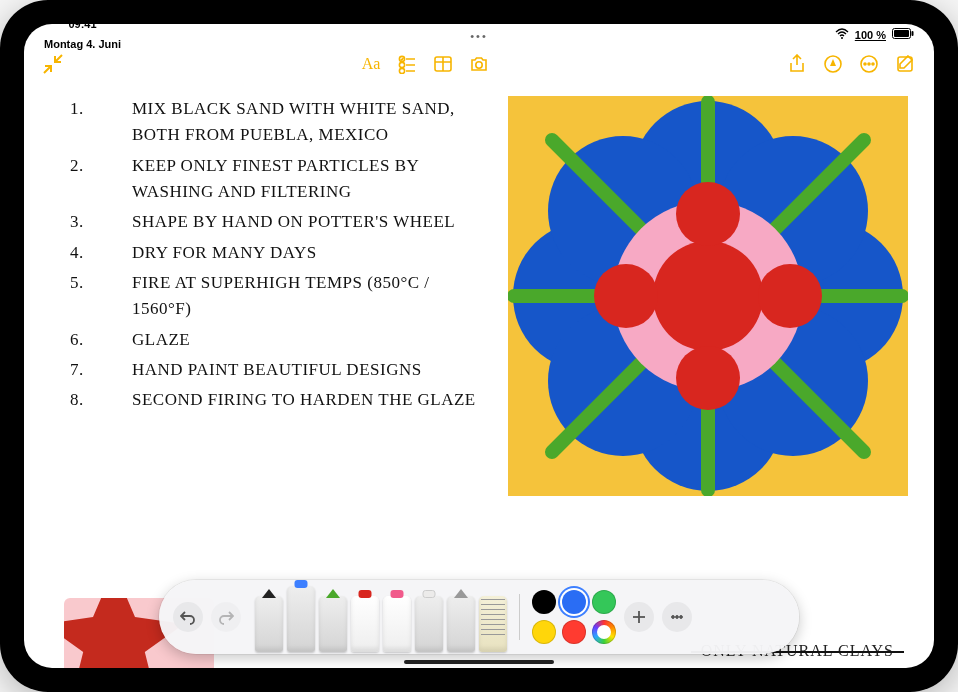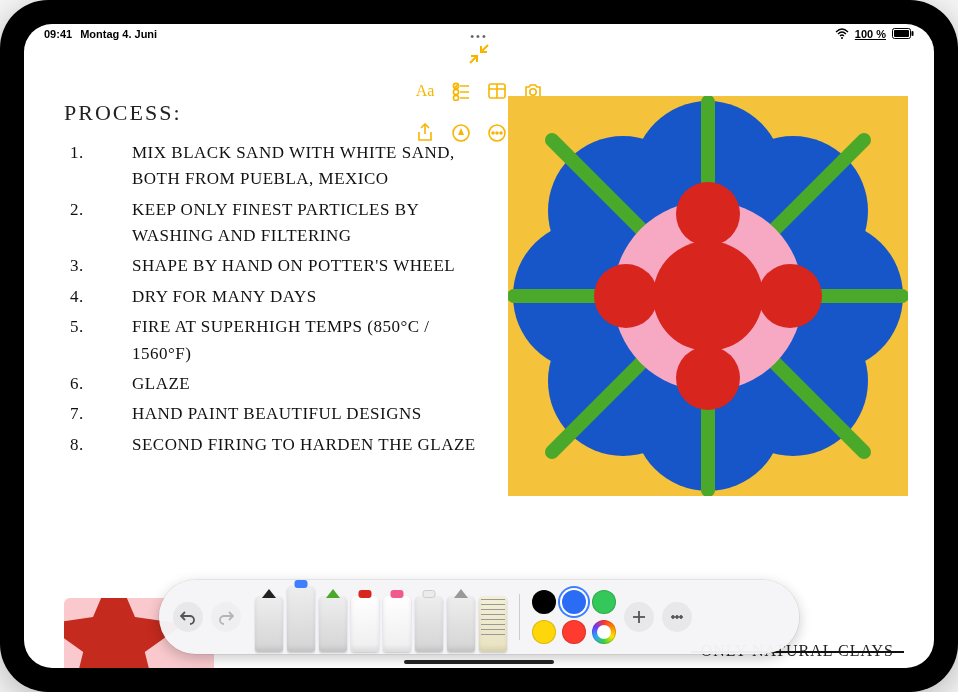--- a/index.html
+++ b/index.html
@@ -26,31 +26,30 @@
   }
 
   
   .status-bar {
     height: 20px;
     display: flex; align-items: center; justify-content: space-between;
     padding: 0 20px;
     font-size: 11px; font-weight: 600;
     color: #000;
   }
-  .status-left { display:flex; gap:8px; align-items:center; }
-  .status-right { display:flex; gap:6px; align-items:center;text-decoration:underline; }
+  .status-left { display:flex; gap:8px; align-items:center;flex-direction:column; }
+  .status-right { display:flex; gap:6px; align-items:flex-end;text-decoration:underline; }
   .status-dots { position:absolute; left:50%; top:6px; transform:translateX(-50%); font-size:11px; color:#666; letter-spacing:2px; }
 
   
   .app-toolbar {
     height: 40px;
     display: flex; align-items: center;
     padding: 0 14px;
     gap: 6px;
-    flex-direction: column;
   }
   .app-toolbar .spacer { flex:1; }
   .tb-btn {
     width: 30px; height: 30px;
     display:flex; align-items:center; justify-content:center;
     color: #f7b500;
     border-radius: 6px;
   }
   .tb-btn svg { stroke:#f7b500; }
   .tb-cluster { display:flex; gap:6px; align-items:center; }
@@ -296,21 +295,20 @@
           <svg width="20" height="20" viewBox="0 0 20 20" fill="none" stroke-width="1.6">
               <rect x="3" y="3" width="14" height="14" rx="2"></rect>
               <path d="M13 2 l4 4 l-8 8 l-4 0 l0 -4 z"></path>
             </svg>
         </div>
       </div>
     </div>
 
     <div class="content">
       <div class="note-text">
-        <div class="note-title">Process:</div>
         <ol class="note-list">
           <li>
               <span class="num">1.</span>
               <span class="txt">Mix black sand with white sand, both from Puebla, Mexico</span>
             </li>
           <li>
               <span class="num">2.</span>
               <span class="txt">Keep only finest particles by washing and filtering</span>
             </li>
           <li>

